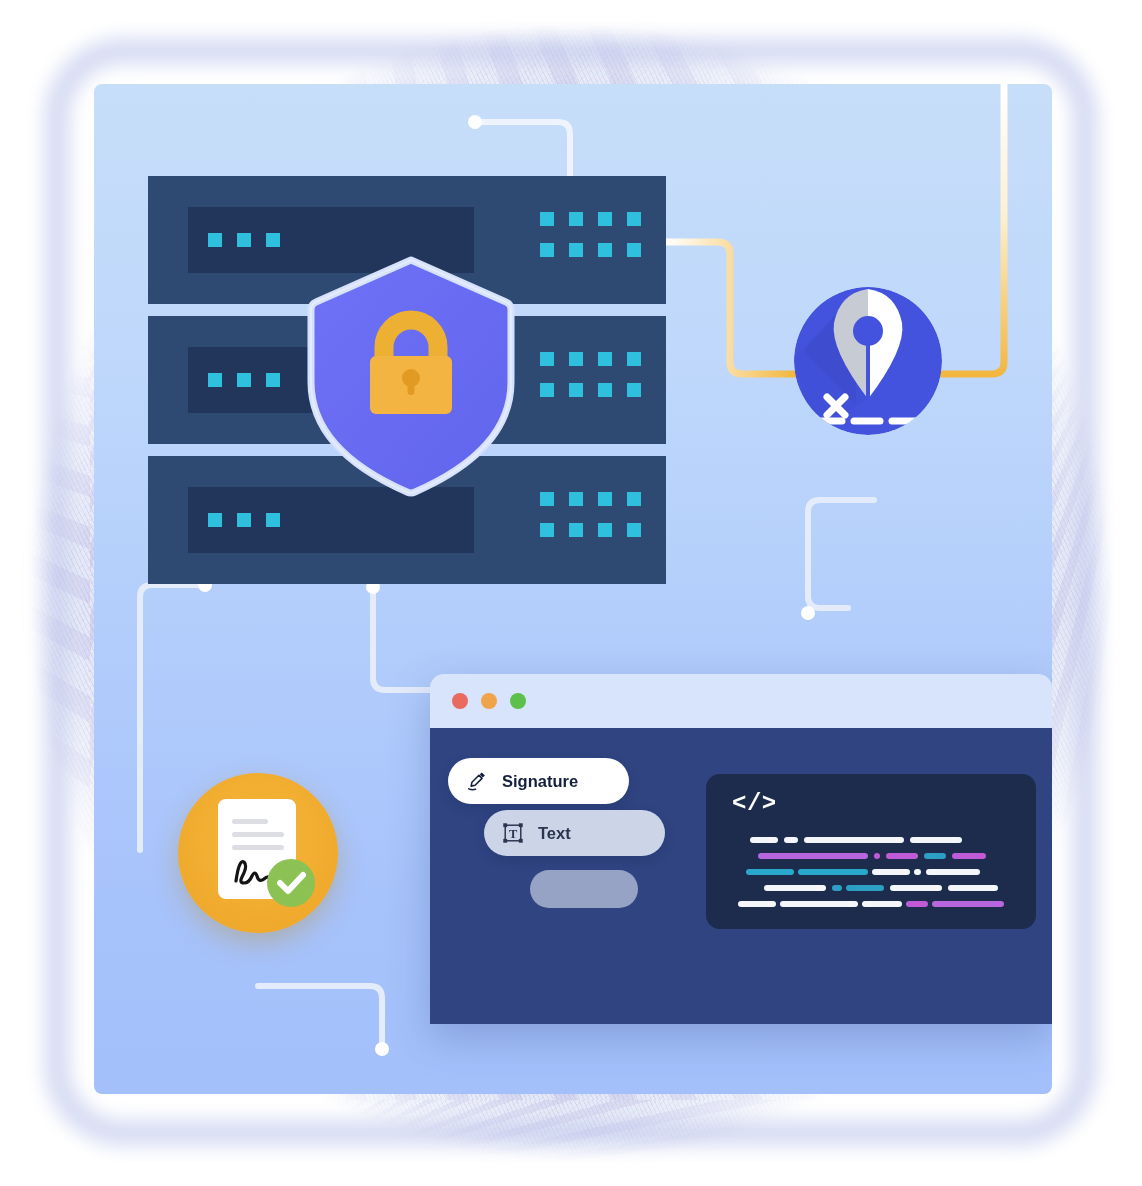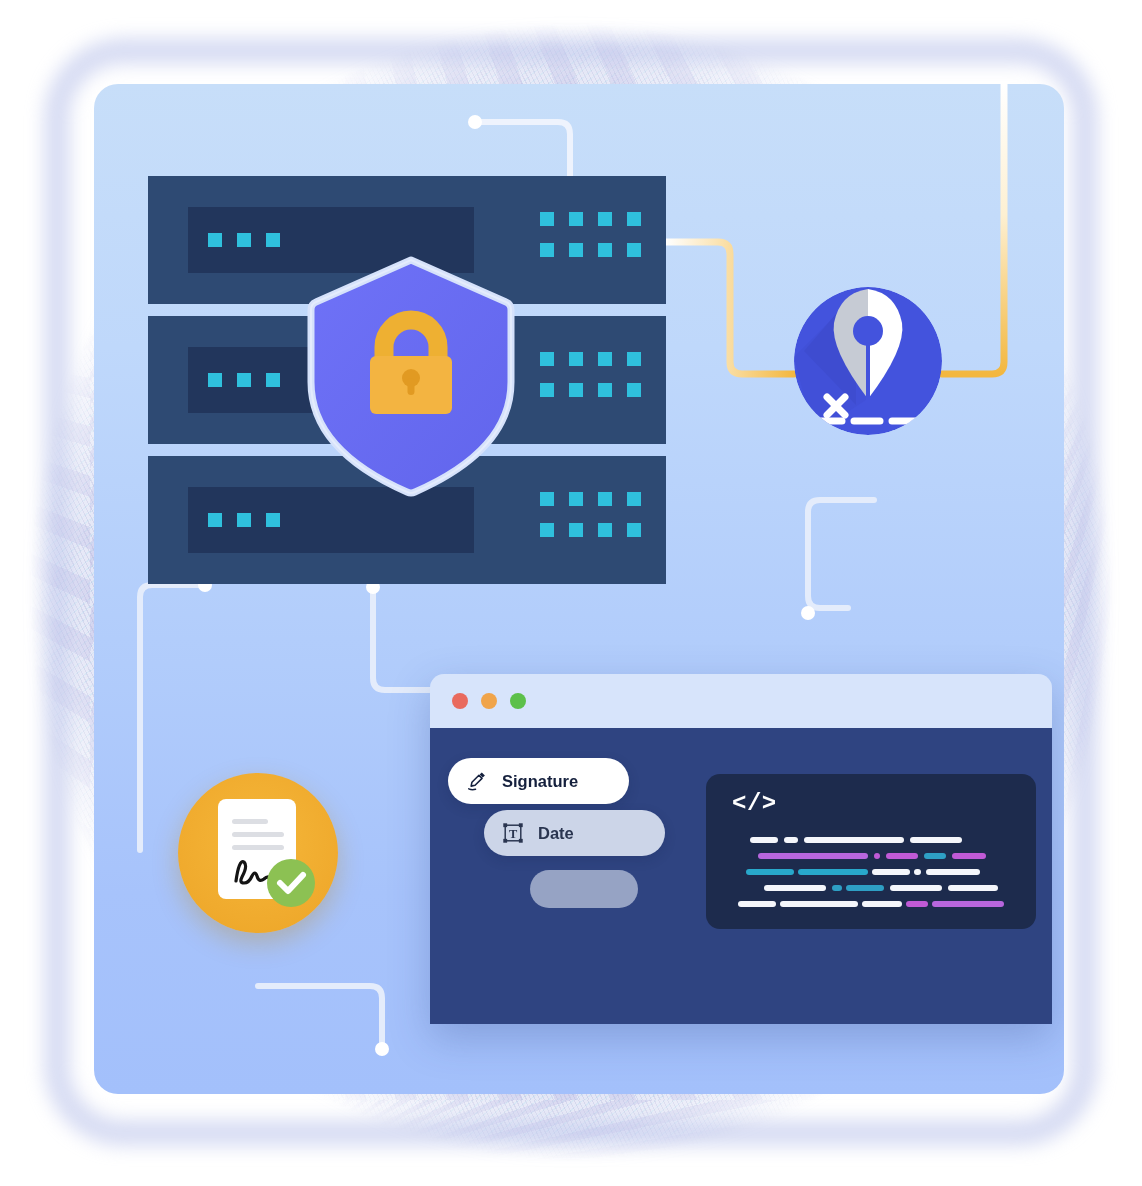--- a/index.html
+++ b/index.html
@@ -65,24 +65,23 @@
     pointer-events: none;
   }
 
   
   .canvas {
     position: absolute;
     left: 94px;
     top: 84px;
     width: 958px;
     height: 1010px;
-    border-radius: 24px;
+    border-radius: 8px;
     overflow: hidden;
     background: linear-gradient(180deg, #c7def9 0%, #bfd8fb 26%, #b2cdfb 55%, #a7c3fb 80%, #a3c0fb 100%);
-    padding-left: 12px;
   }
 
   
   .conn-svg {
     position: absolute;
     left: 0; top: 0;
     width: 958px;
     height: 1010px;
   }
 
@@ -497,21 +496,21 @@
             <svg width="22" height="22" viewBox="0 0 24 24">
               <rect x="3.5" y="3.5" width="17" height="17" fill="none" stroke="#2a3550" stroke-width="1.6"></rect>
               <g fill="#2a3550">
                 <rect x="1.4" y="1.4" width="4.2" height="4.2"></rect>
                   <rect x="18.4" y="1.4" width="4.2" height="4.2"></rect>
                 <rect x="1.4" y="18.4" width="4.2" height="4.2"></rect>
                   <rect x="18.4" y="18.4" width="4.2" height="4.2"></rect>
               </g>
               <text x="12" y="17.4" font-family="Liberation Serif, serif" font-size="13.5" font-weight="bold" text-anchor="middle" fill="#2a3550">T</text>
             </svg>
-            <span>Date</span>
+            <span>Text</span>
           </div>
 
           <div class="tool-item ghost ti-4">
             <span></span>
           </div>
         </div>
 
         <div class="code-card" style="background: rgb(29, 43, 77);">
           <div class="code-tag">&lt;/&gt;</div>
           <div class="code-lines" id="code-lines">

